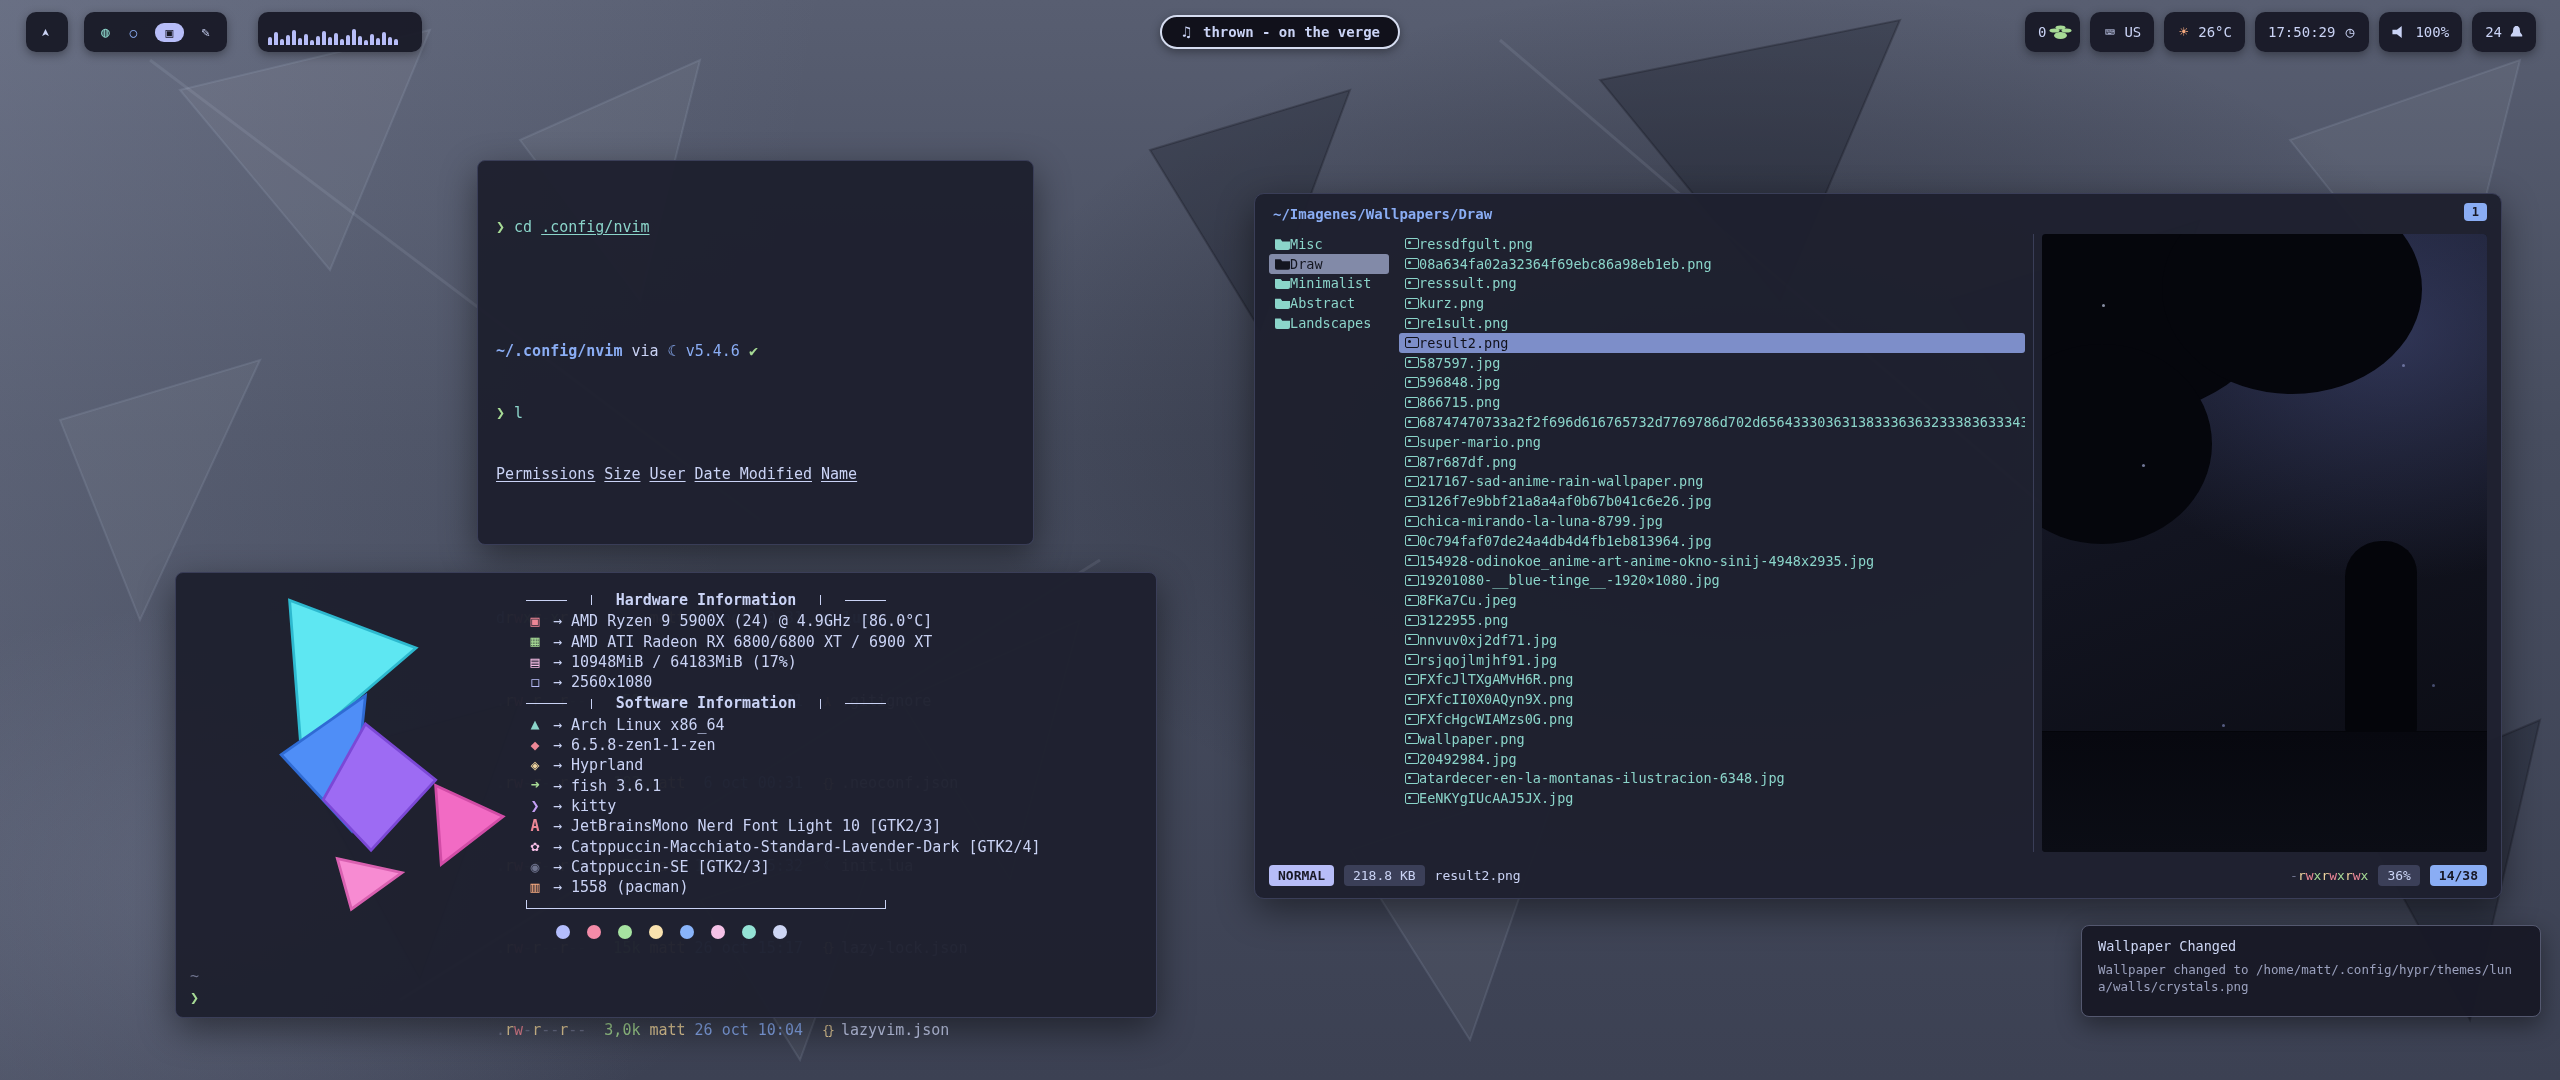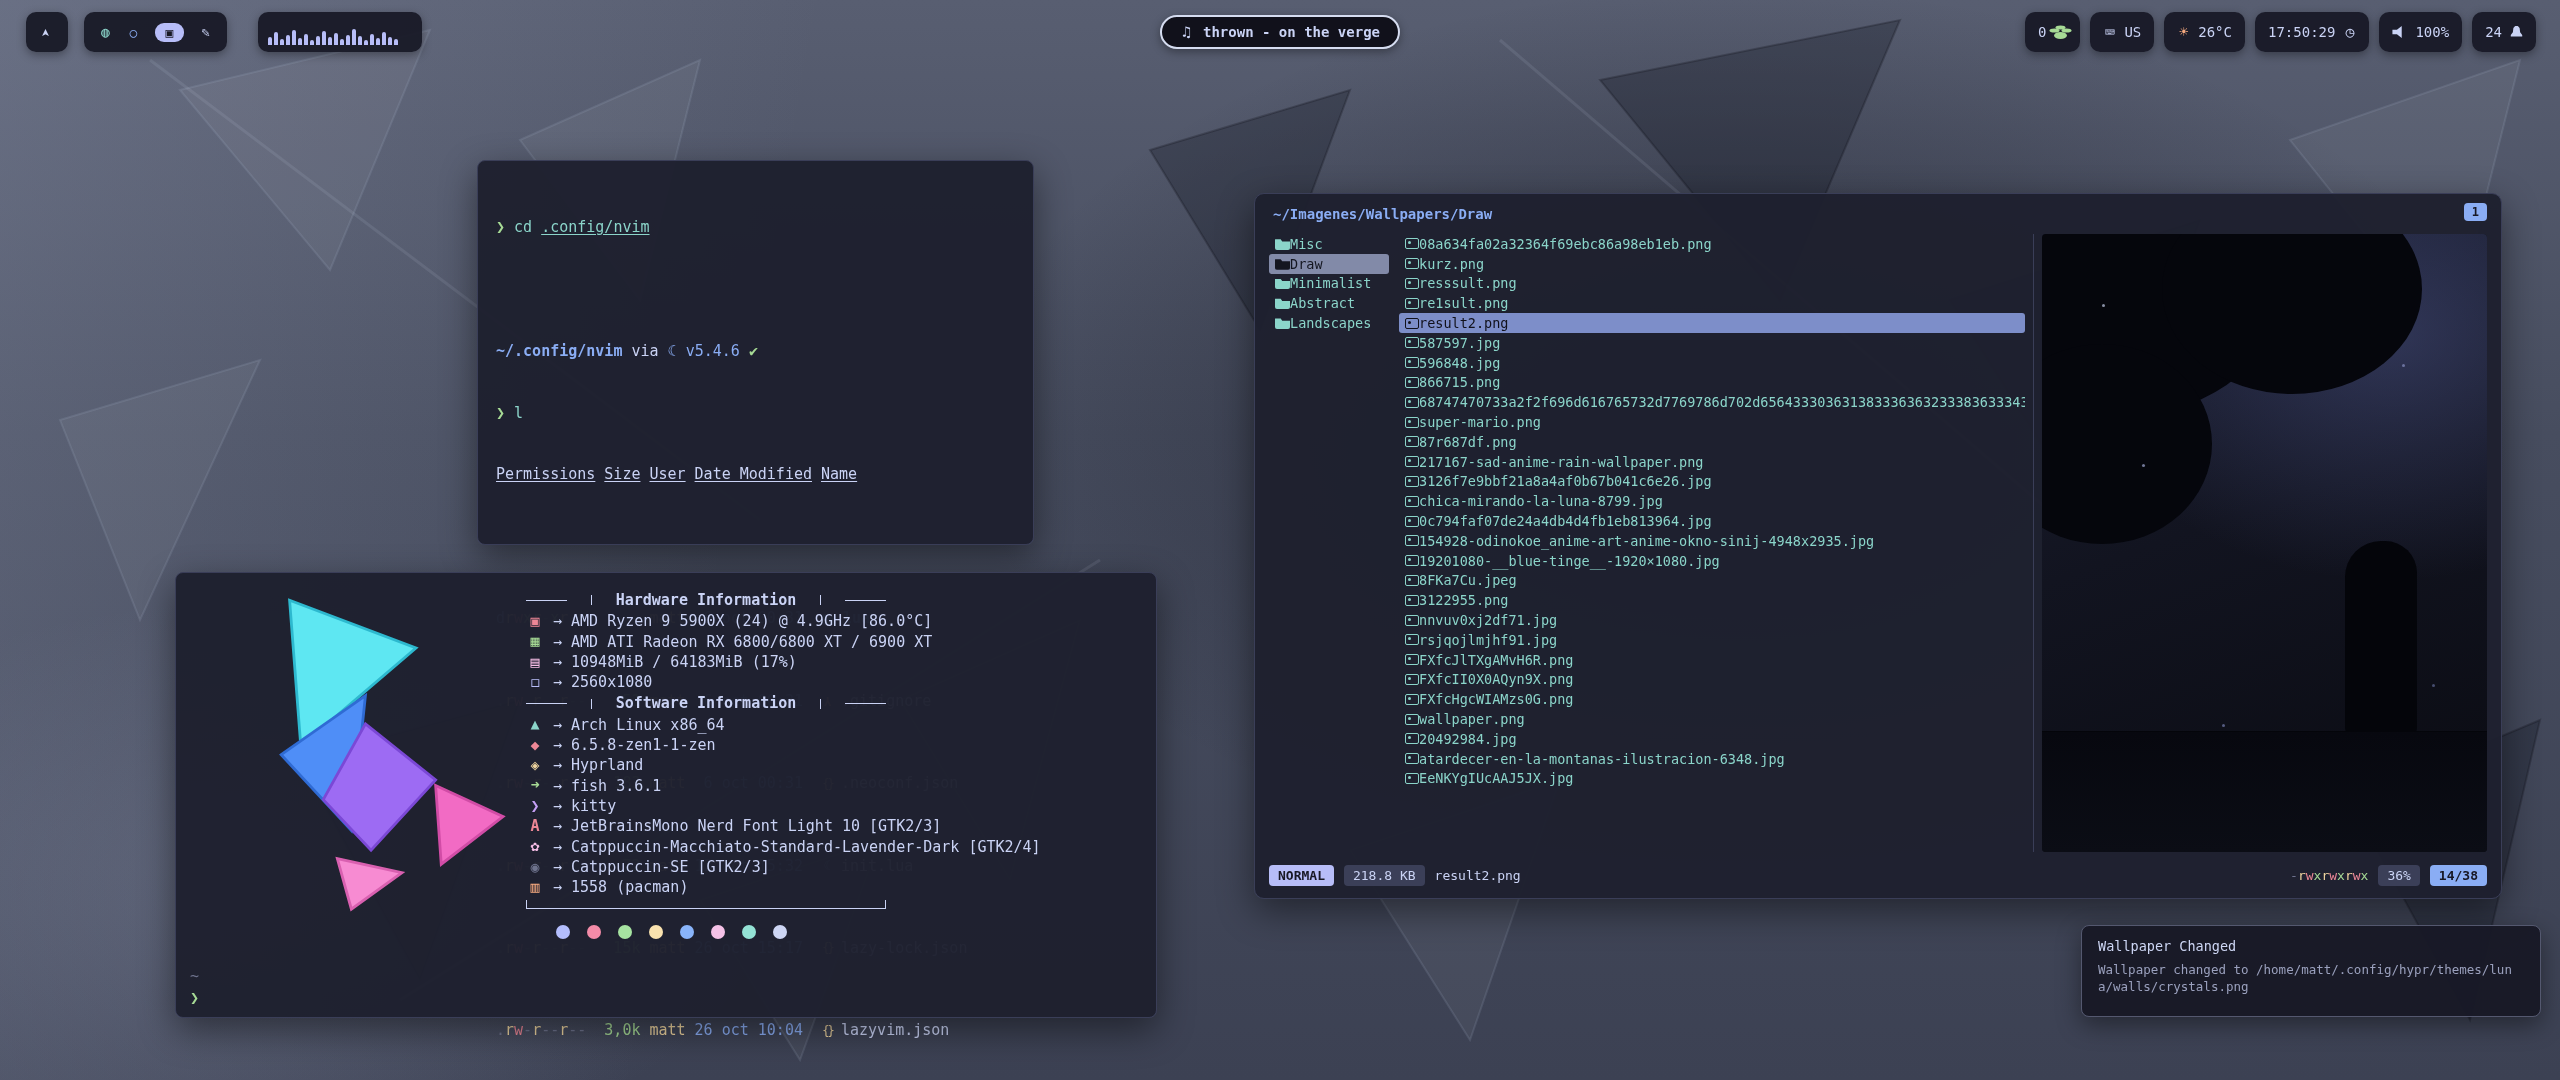--- a/index.html
+++ b/index.html
@@ -513,34 +513,38 @@
           </div>
 
           <div class="fm-row">
             <span class="fi i-folder-icon"></span>
             <span>Landscapes</span>
           </div>
         </div>
 
       <div class="fm-files">
 
+          <div class="fm-row">
+            <span class="fi i-image-file-icon"></span>
+            <span>ressdfgult.png</span>
+          </div>
 
           <div class="fm-row">
             <span class="fi i-image-file-icon"></span>
             <span>08a634fa02a32364f69ebc86a98eb1eb.png</span>
           </div>
 
           <div class="fm-row">
             <span class="fi i-image-file-icon"></span>
+            <span>resssult.png</span>
+          </div>
+
+          <div class="fm-row">
+            <span class="fi i-image-file-icon"></span>
             <span>kurz.png</span>
-          </div>
-
-          <div class="fm-row">
-            <span class="fi i-image-file-icon"></span>
-            <span>resssult.png</span>
           </div>
 
           <div class="fm-row">
             <span class="fi i-image-file-icon"></span>
             <span>re1sult.png</span>
           </div>
 
           <div class="fm-row sel">
             <span class="fi i-image-file-icon"></span>
             <span>result2.png</span>

